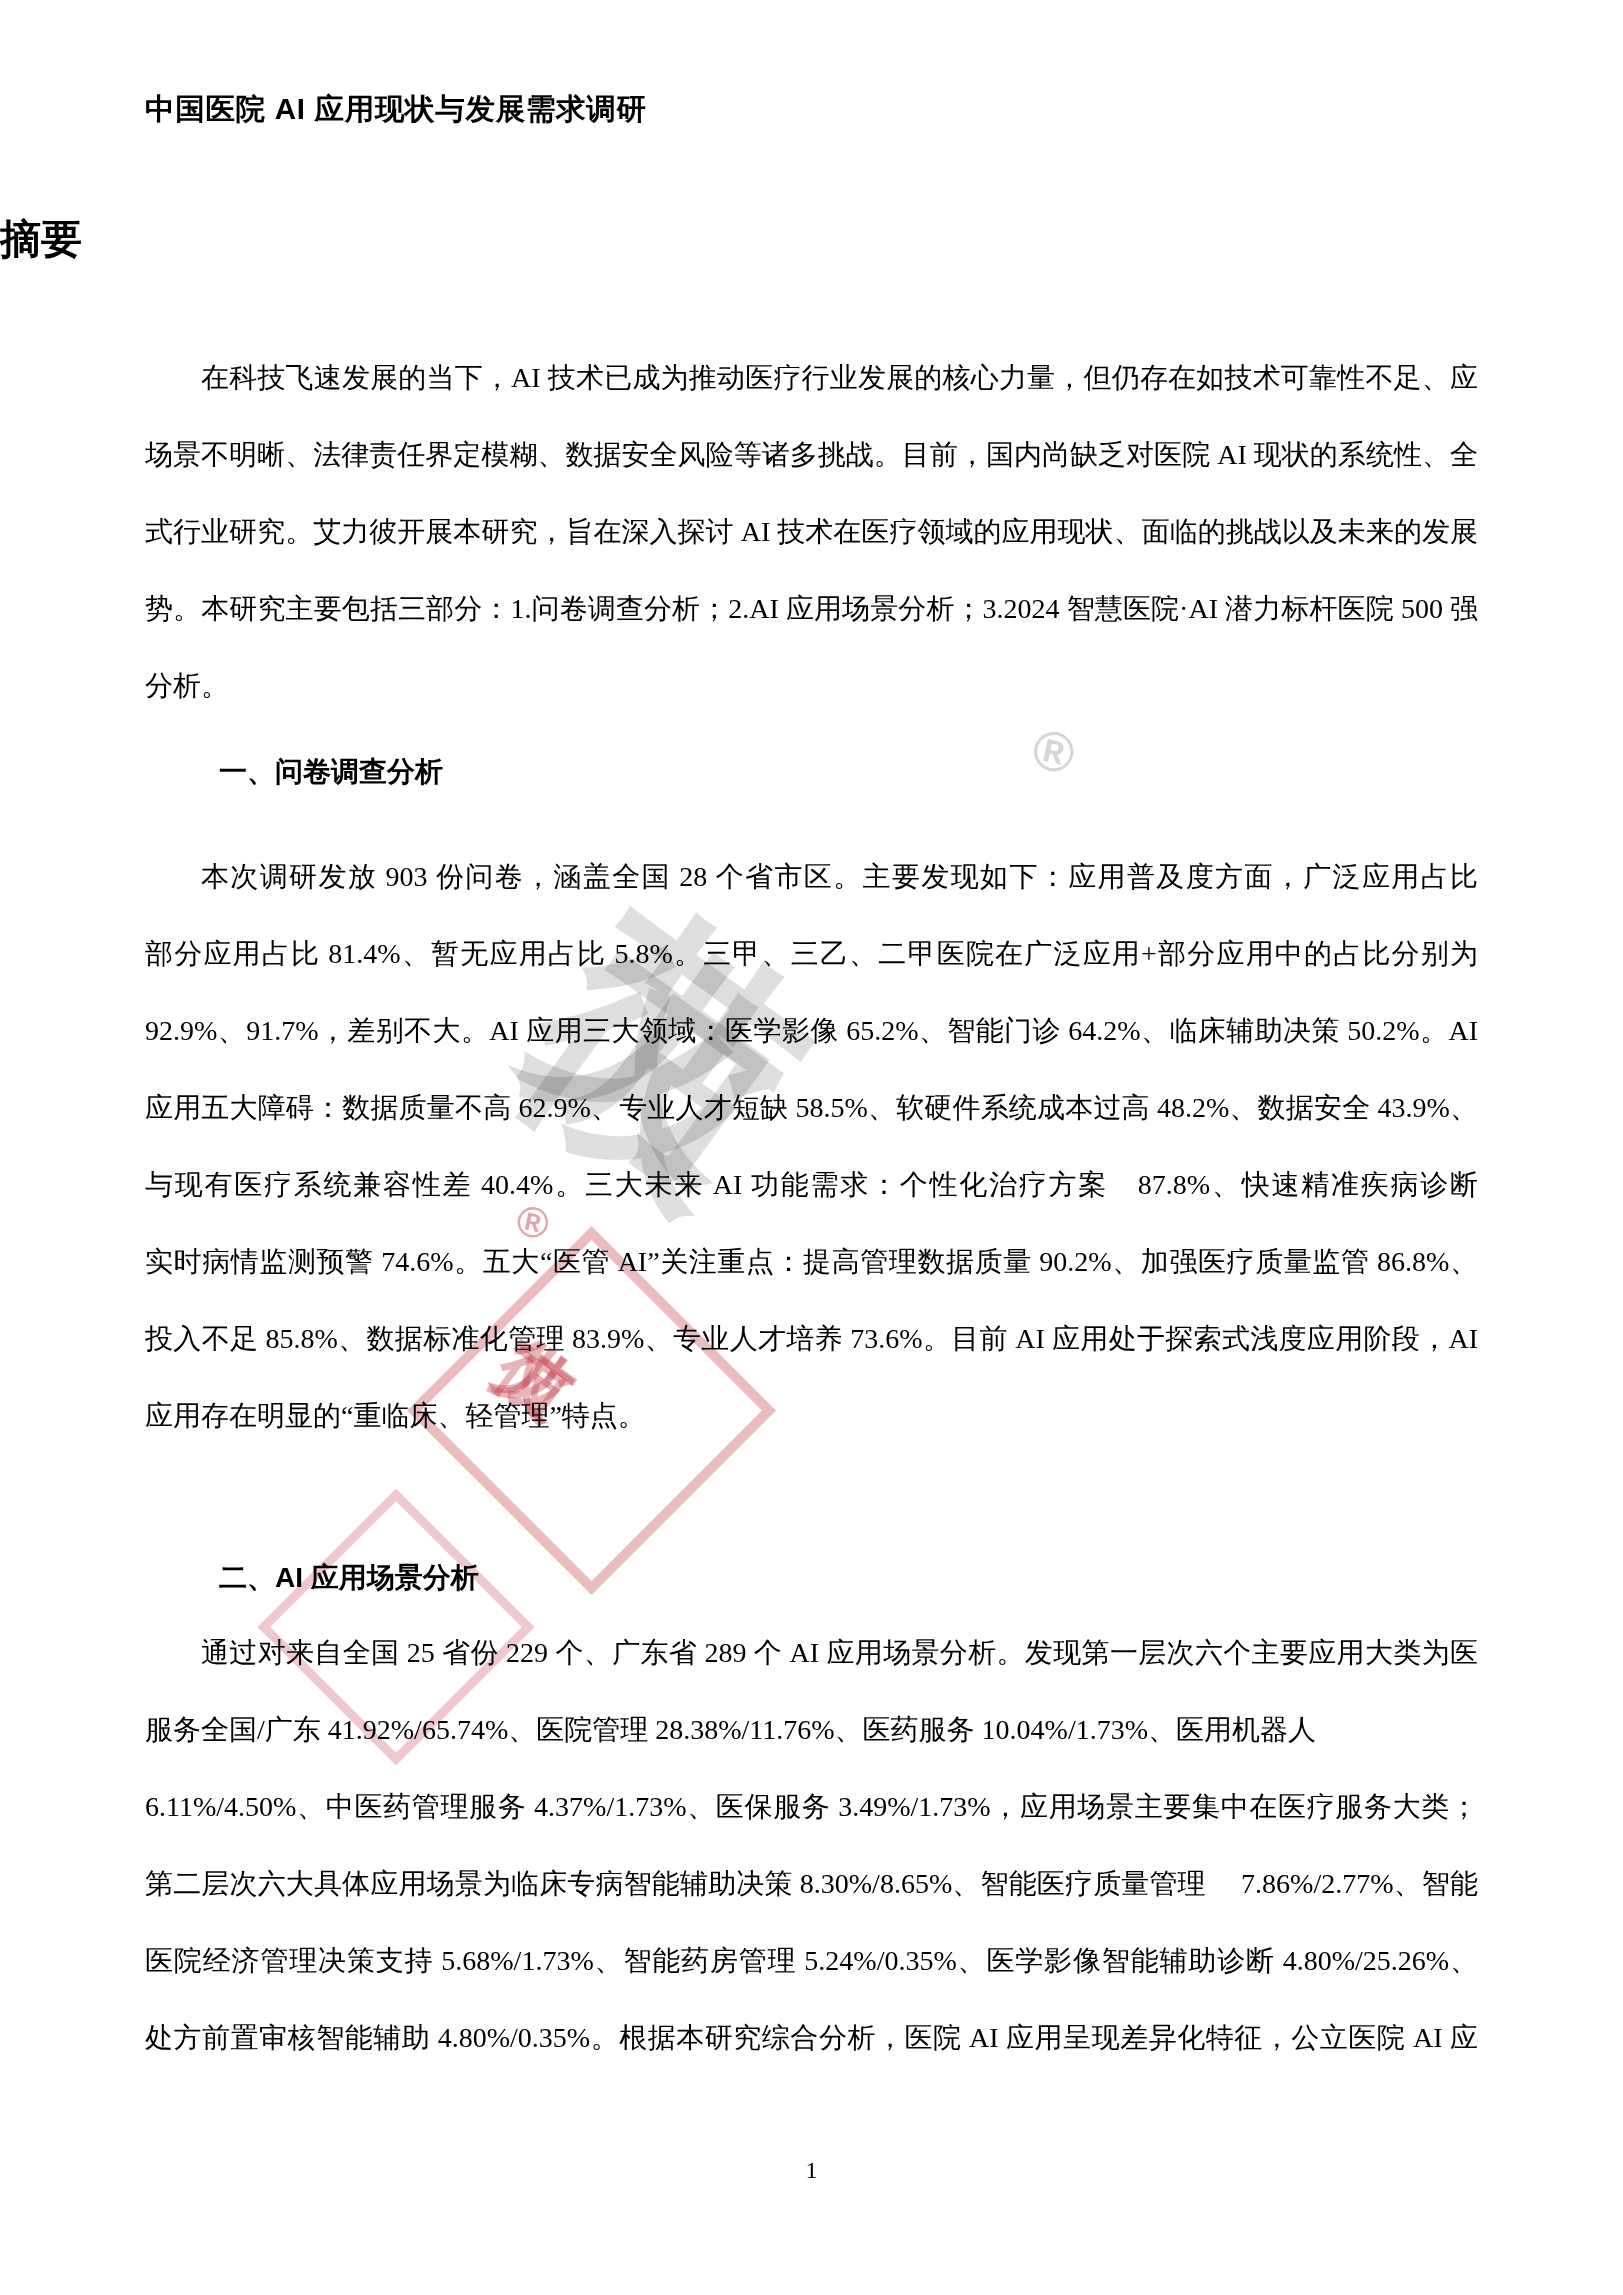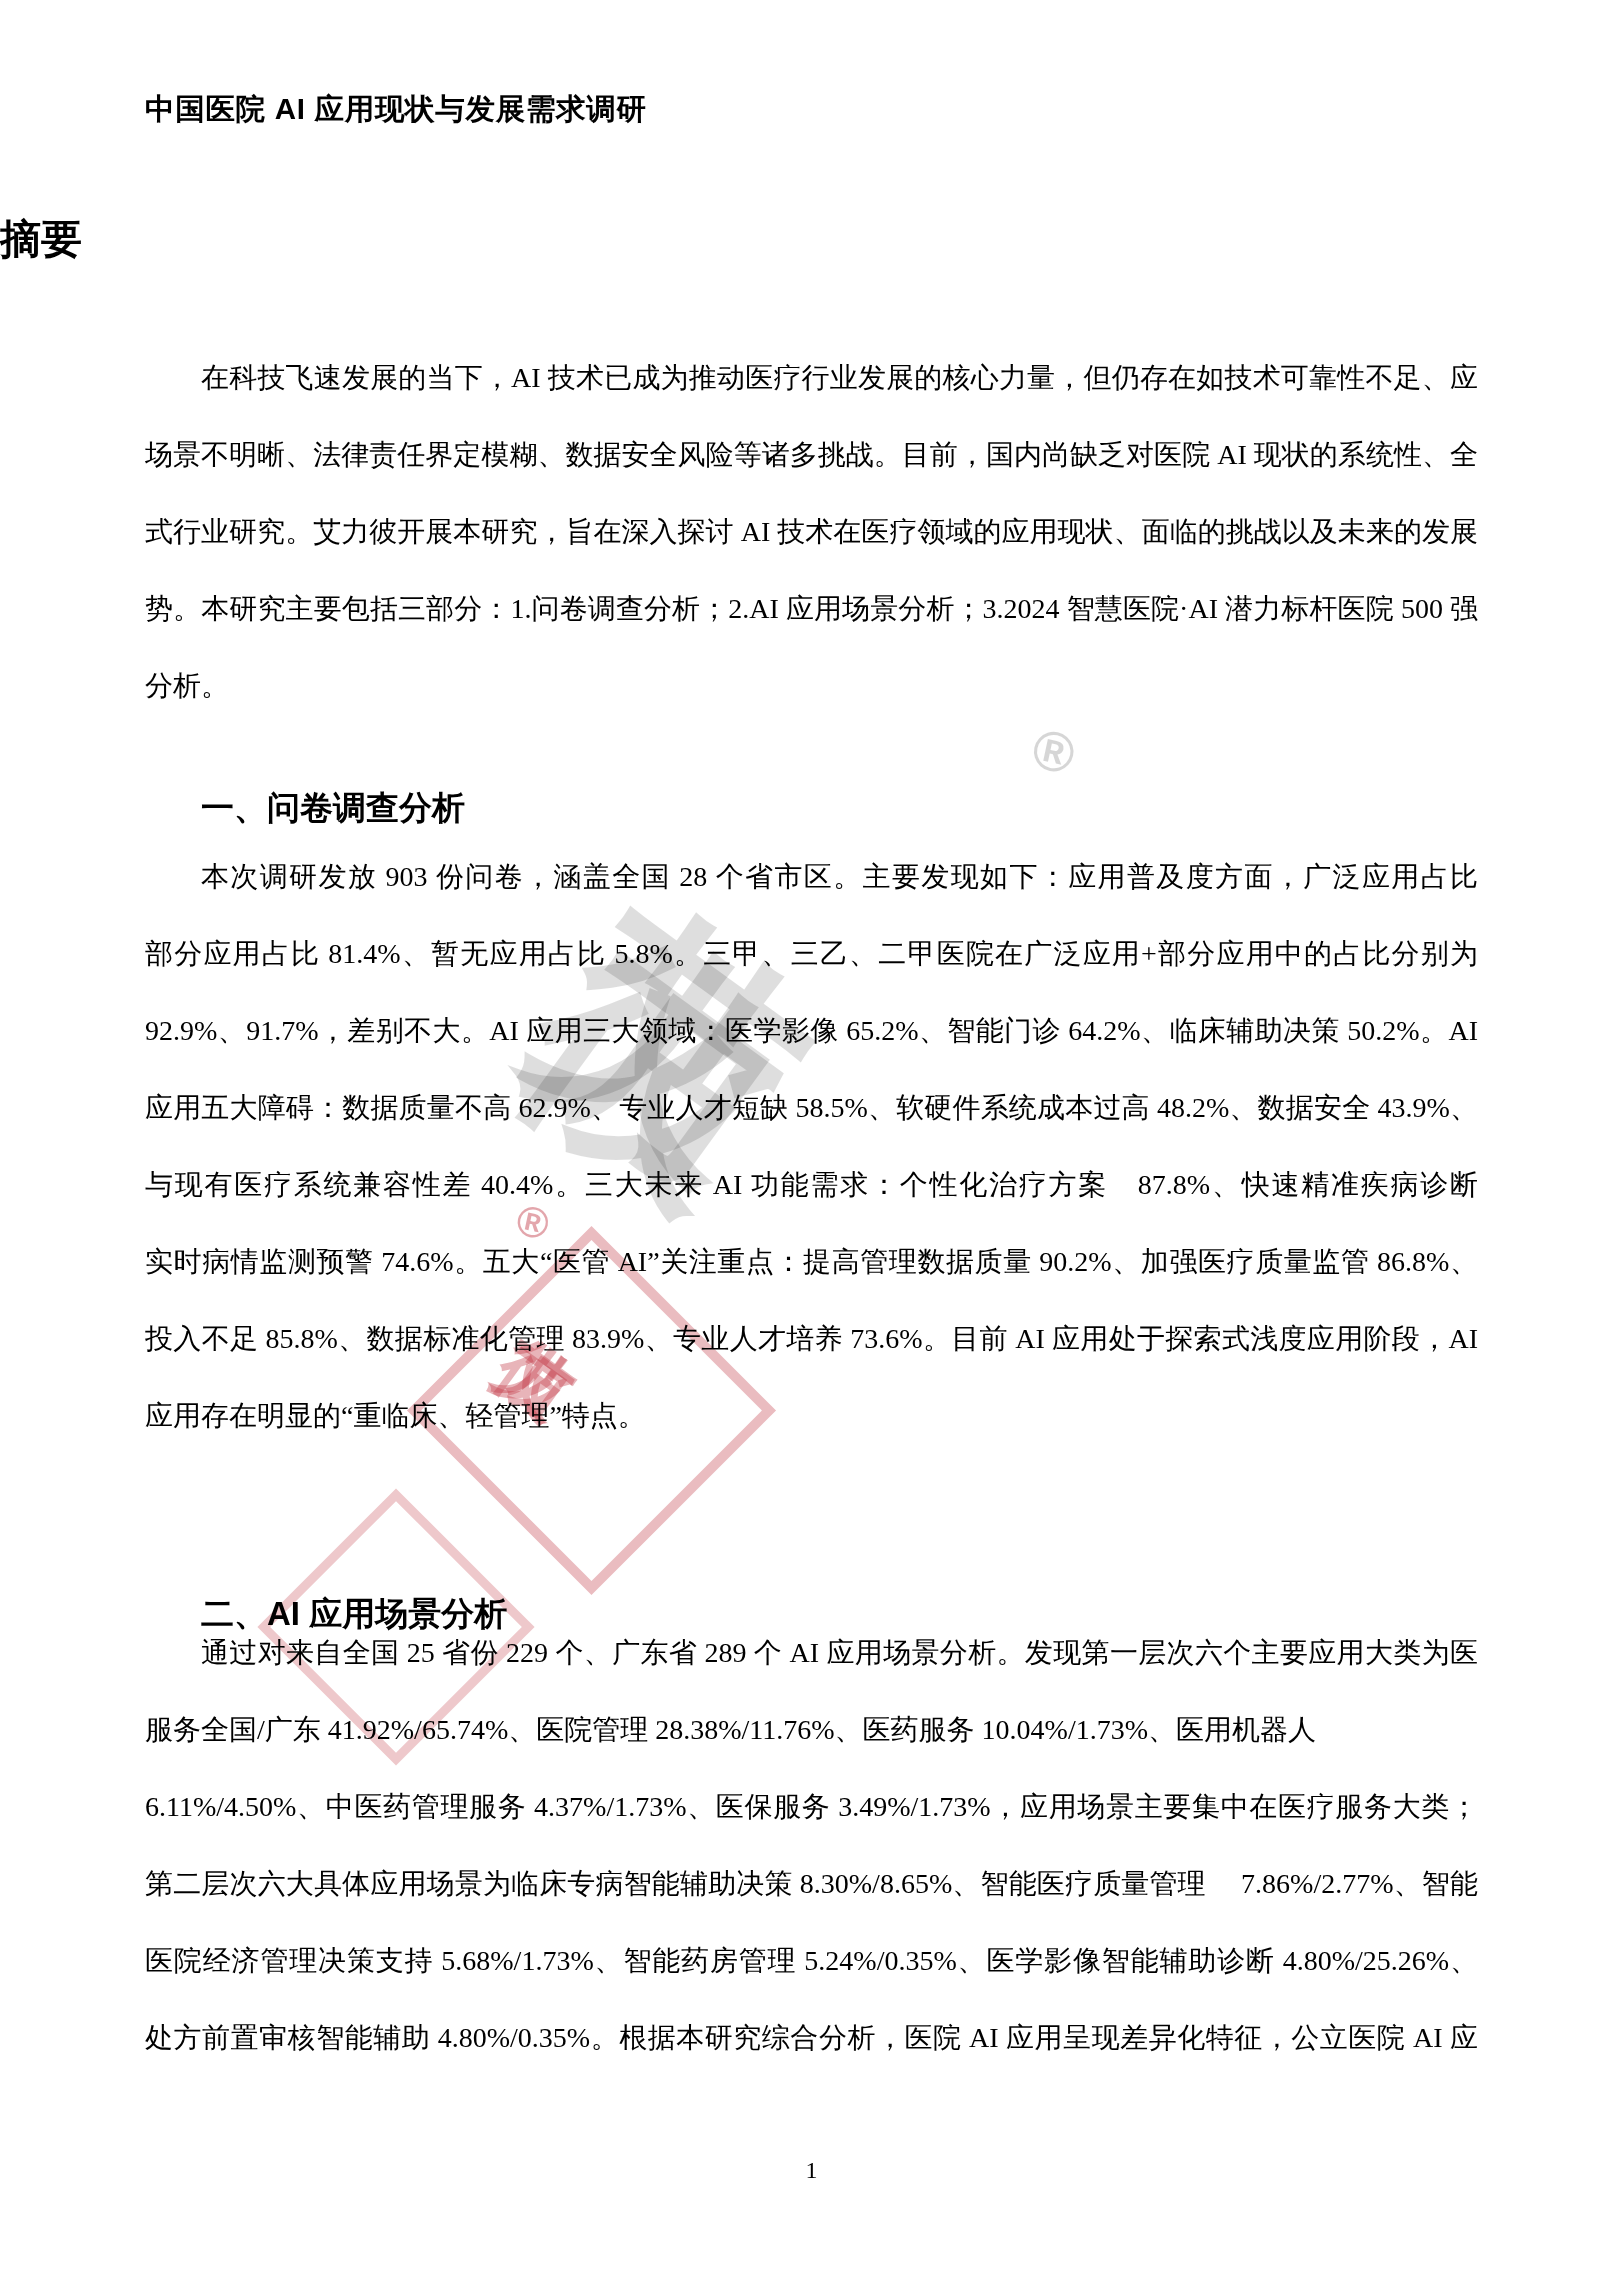--- a/index.html
+++ b/index.html
@@ -82,26 +82,25 @@
   .line {
     height: 77px; line-height: 77px;
     font-size: 28px;
     text-align: justify;
     text-align-last: justify;
     overflow: hidden;
   }
   .line.indent { padding-left: 56px; }
   .line.left { text-align: left; text-align-last: left; font-family: Liberation Serif, serif; }
   .section-heading {
-    left: 145px; width: 1333px;
+    left: 163px; width: 1333px;
     padding-left: 56px;
     font-family: "Liberation Sans", sans-serif;
-    font-size: 33px; font-weight: bold;
+    font-size: 28px; font-weight: bold;
     line-height: 42px;
-    margin-top: 36px;
   }
   .heading-1 { top: 751px; }
   .heading-2 { top: 1557px; }
   .page-number {
     left: 0; top: 2157px; width: 1623px;
     text-align: center;
     font-size: 24px;
   }
 </style>
 </head>

